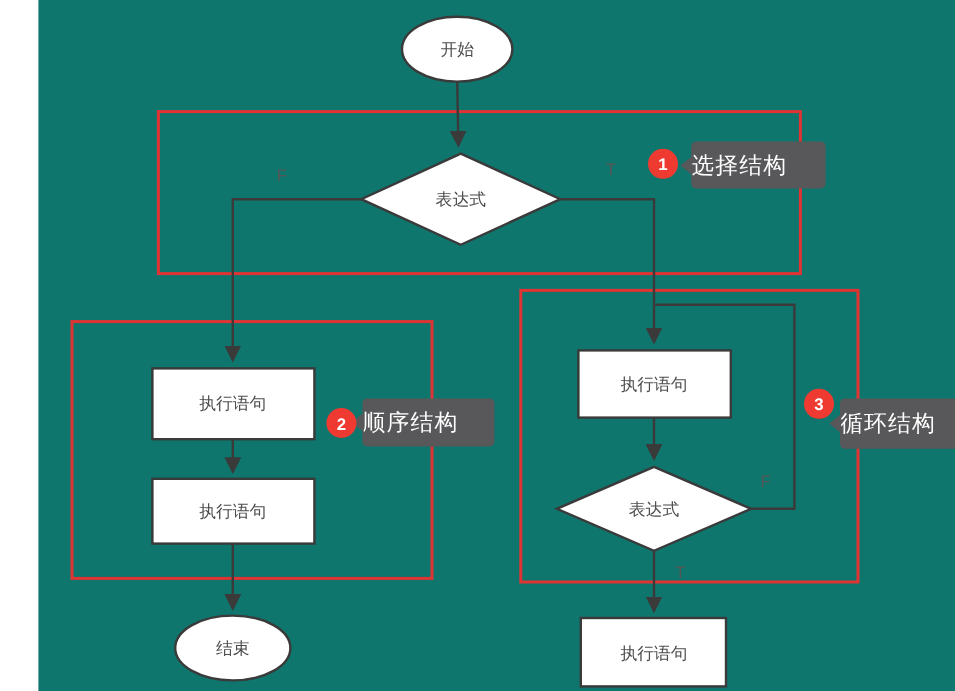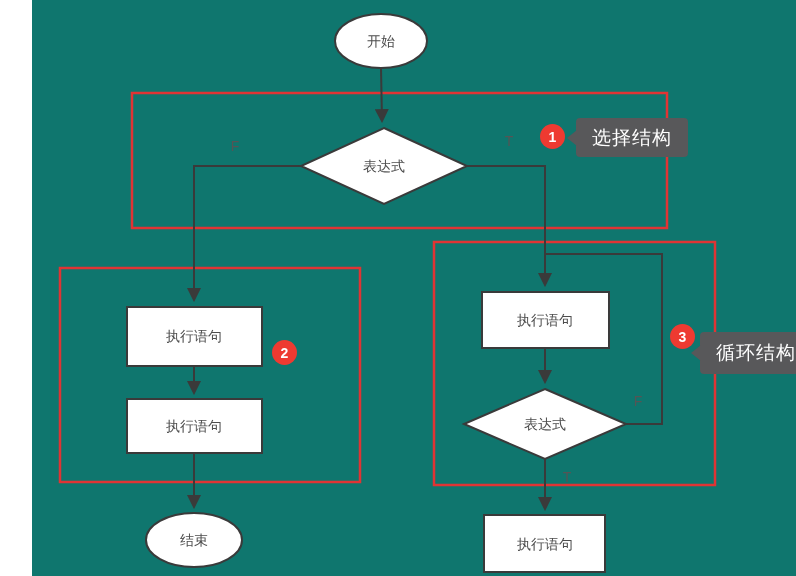--- a/index.html
+++ b/index.html
@@ -45,21 +45,21 @@
     font-weight: bold;
     z-index: 3;
     box-sizing: border-box;
   }
   .tooltip {
     position: absolute;
     background: #58585a;
     color: #ffffff;
     display: flex;
     align-items: center;
-    justify-content: center;
+    justify-content: flex-start;
     border-radius: 4px;
     z-index: 2;
     font-size: 19px;
     letter-spacing: 1px;
     font-weight: 500;
     box-sizing: border-box;
   }
   .notch {
     position: absolute;
     left: -9px;
@@ -127,20 +127,24 @@
     <text x="535" y="482" text-anchor="middle" class="branch">T</text>
   </svg>
 
   <div class="badge" style="left:508px; top:124px;">1</div>
   <div class="tooltip" style="left:544px; top:118px; width:112px; height:39px;">
     <span class="notch"></span>
     <span>选择结构</span>
   </div>
 
   <div class="badge" style="left:240px; top:340px;">2</div>
+  <div class="tooltip" style="left:270px; top:332px; width:110px; height:40px;">
+    <span class="notch"></span>
+    <span>顺序结构</span>
+  </div>
 
   <div class="badge" style="left:638px; top:324px;">3</div>
   <div class="tooltip" style="left:668px; top:332px; width:112px; height:42px;">
     <span class="notch"></span>
     <span>循环结构</span>
   </div>
 
 </div>
 
 </body></html>

